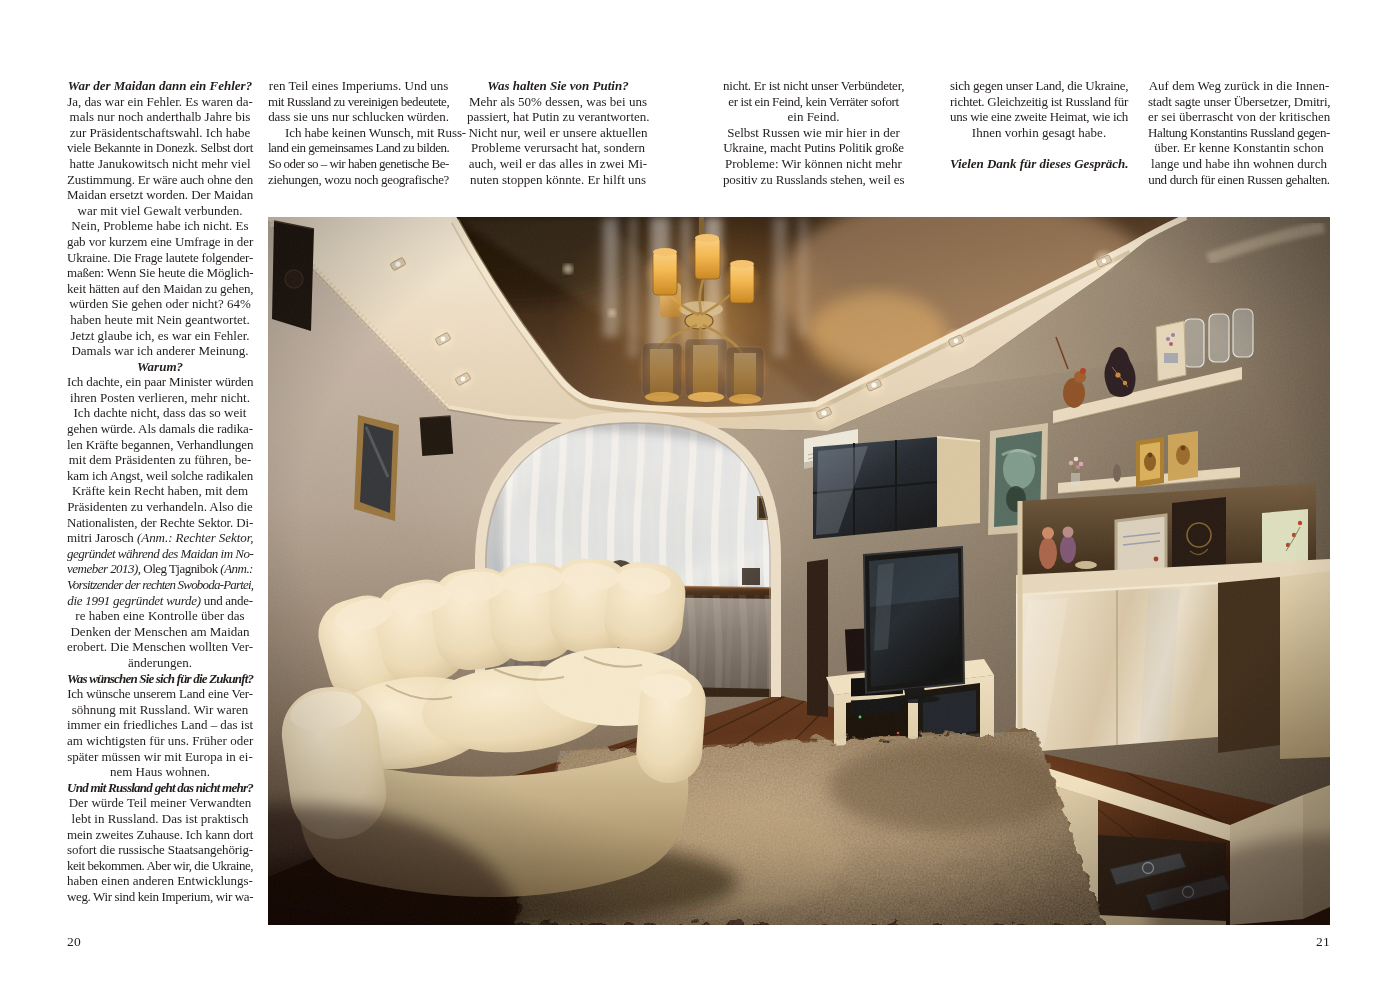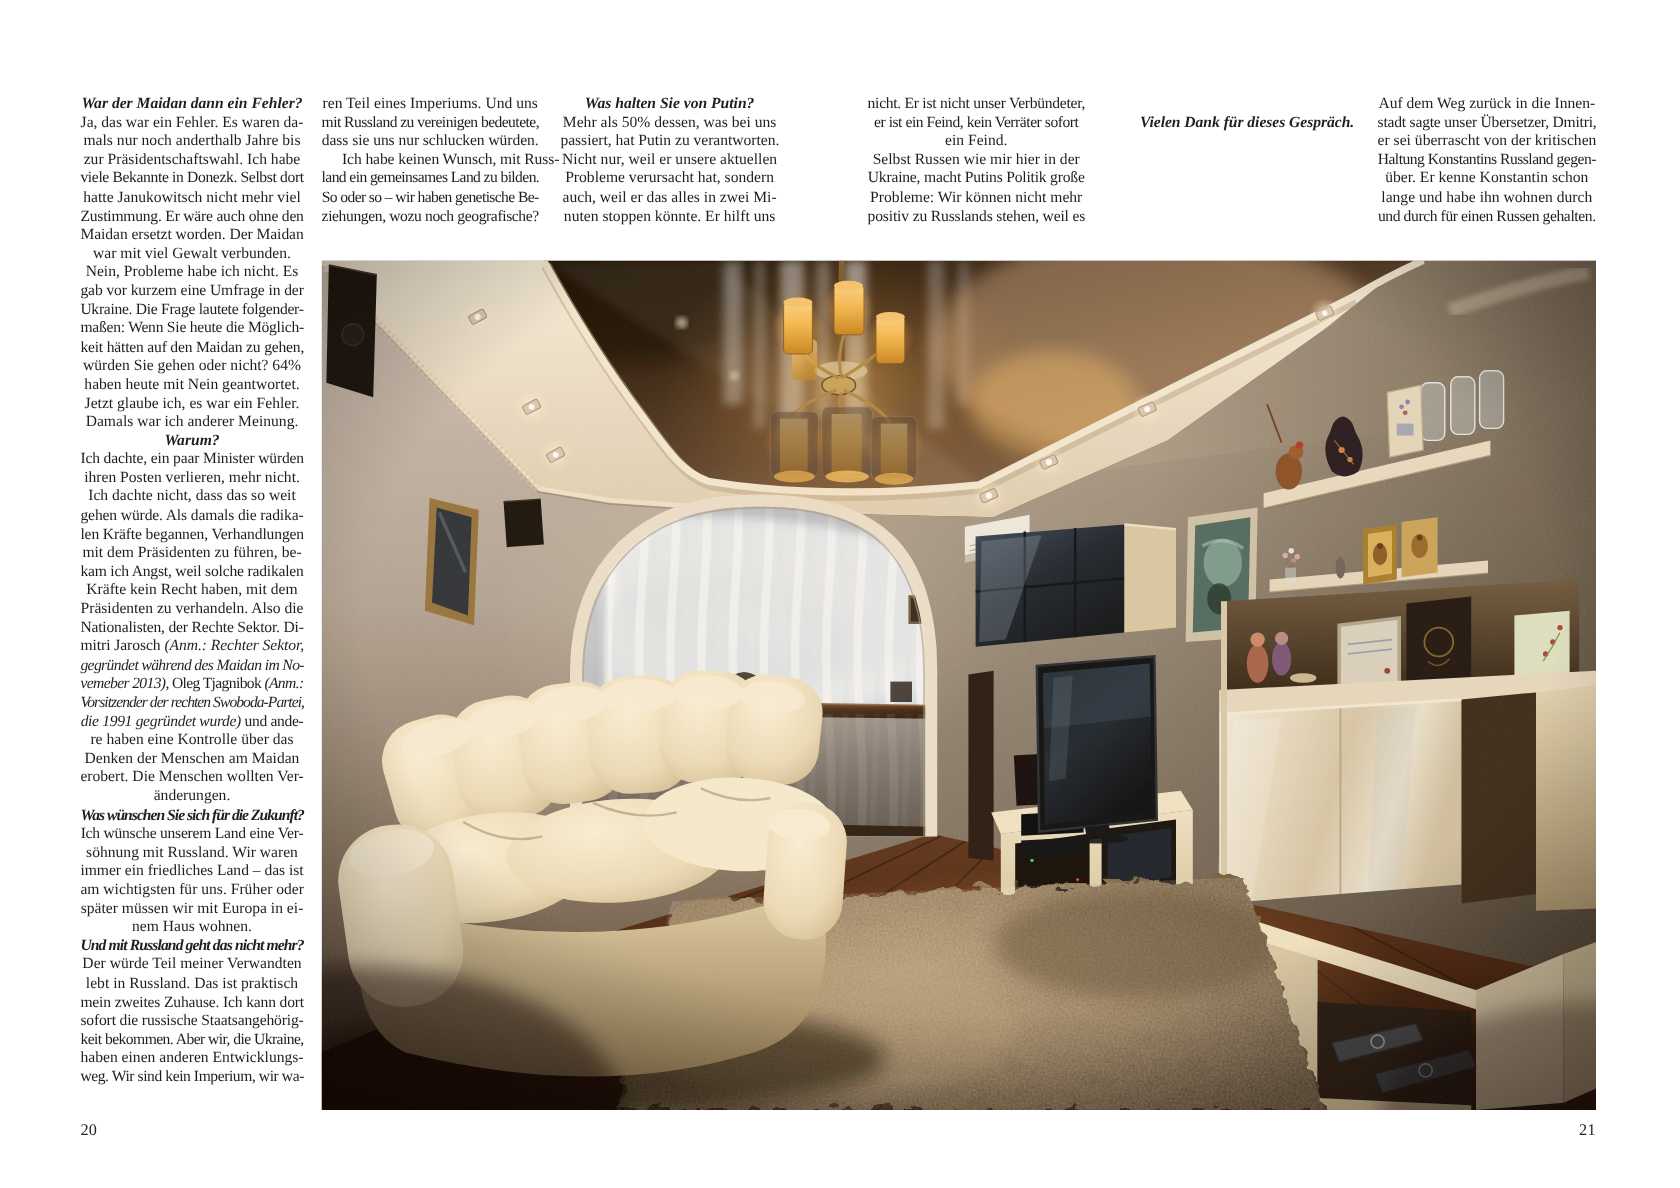--- a/index.html
+++ b/index.html
@@ -132,20 +132,26 @@
         <div class="line">ein Feind.</div>
       </div>
       <div class="block answer">
         <div class="line j">Selbst Russen wie mir hier in der</div>
         <div class="line j" style="letter-spacing: -0.171429px;">Ukraine, macht Putins Politik große</div>
         <div class="line j">Probleme: Wir können nicht mehr</div>
         <div class="line j" style="letter-spacing: -0.138889px;">positiv zu Russlands stehen, weil es</div>
       </div>
     </div>
   <div class="textcol col4">
+      <div class="block answer">
+        <div class="line j" style="letter-spacing: -0.257143px;">sich gegen unser Land, die Ukraine,</div>
+        <div class="line j" style="letter-spacing: -0.263158px;">richtet. Gleichzeitig ist Russland für</div>
+        <div class="line j" style="letter-spacing: -0.285714px;">uns wie eine zweite Heimat, wie ich</div>
+        <div class="line">Ihnen vorhin gesagt habe.</div>
+      </div>
       <div class="block thanks gap">
         <div class="line" style="letter-spacing: -0.03125px;">Vielen Dank für dieses Gespräch.</div>
       </div>
     </div>
   <div class="textcol col5">
       <div class="block answer">
         <div class="line j">Auf dem Weg zurück in die Innen-</div>
         <div class="line j" style="letter-spacing: -0.189189px;">stadt sagte unser Übersetzer, Dmitri,</div>
         <div class="line j">er sei überrascht von der kritischen</div>
         <div class="line j" style="letter-spacing: -0.428571px;">Haltung Konstantins Russland gegen-</div>

